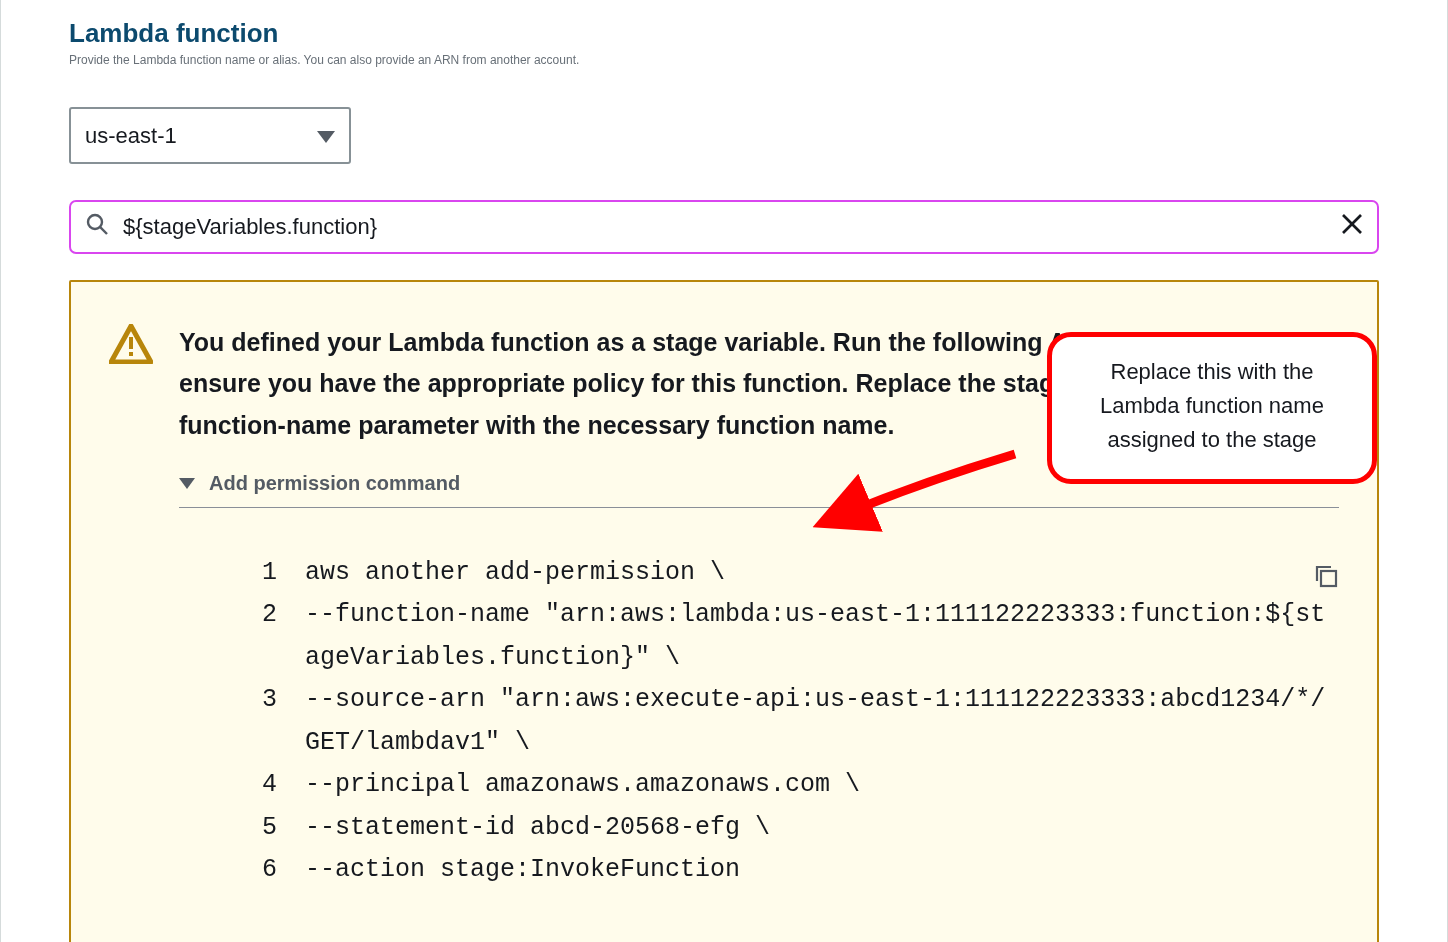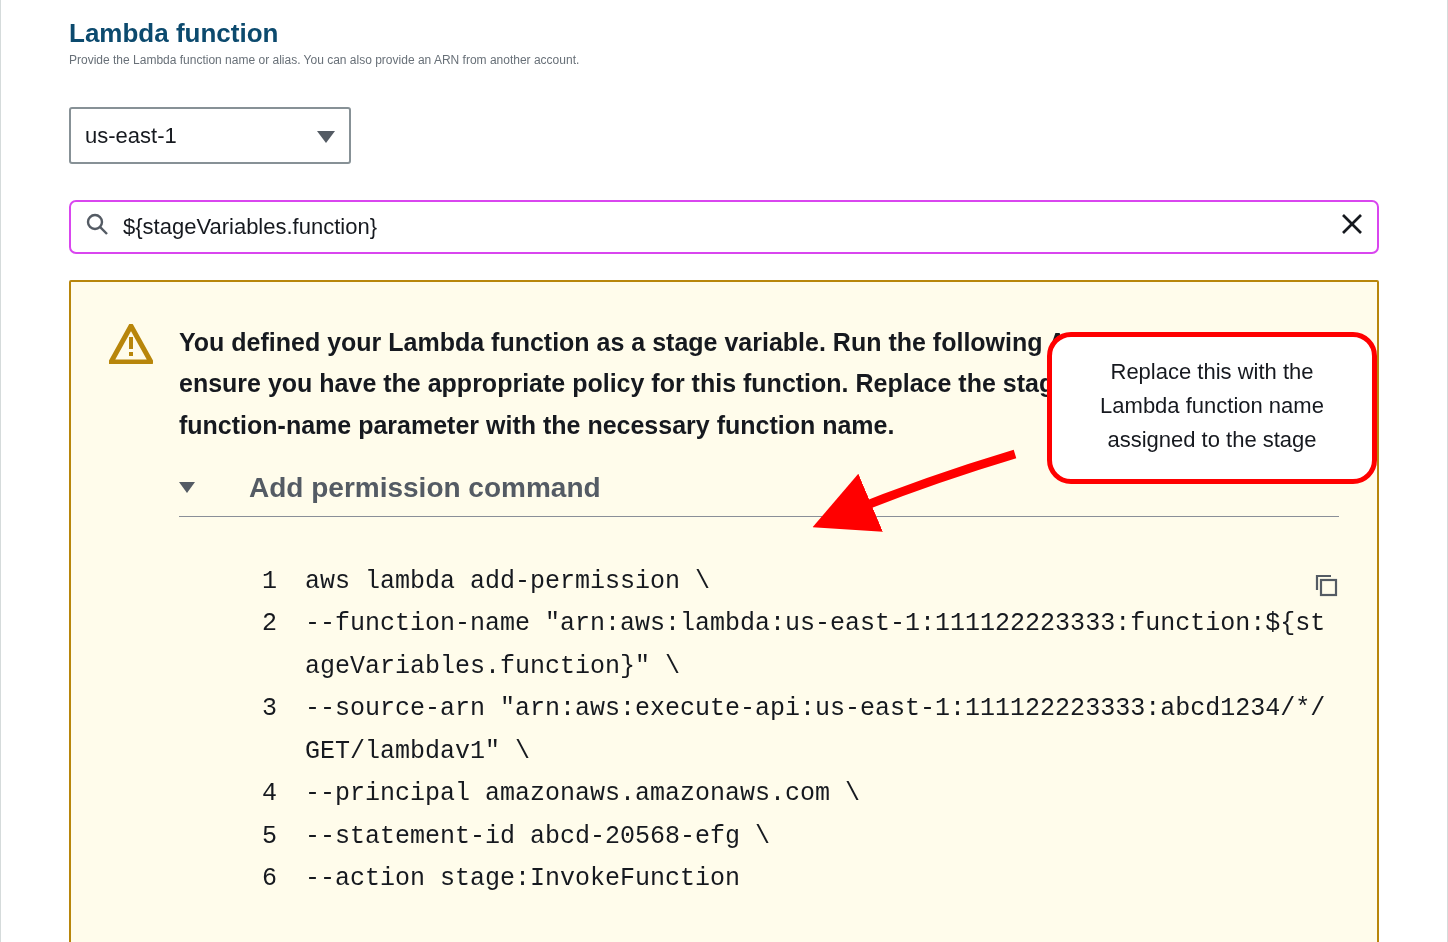--- a/index.html
+++ b/index.html
@@ -94,24 +94,23 @@
   .expander-header {
     display: flex;
     align-items: center;
     gap: 14px;
     padding-bottom: 12px;
     border-bottom: 1px solid #8a8f98;
     cursor: pointer;
   }
   .expander-caret { color: #545b64; font-size: 18px; }
   .expander-title {
-    font-size: 28px;
+    font-size: 20px;
     font-weight: 700;
     color: #545b64;
-    margin-left: 40px;
   }
   .code-area {
     position: relative;
     margin-top: 44px;
     margin-left: 70px;
     font-family: "SFMono-Regular", Consolas, "Liberation Mono", Menlo, monospace;
     font-size: 25px;
     line-height: 1.7;
     color: #16191f;
   }
@@ -221,21 +220,21 @@
 
         <div class="code-area">
           <span class="copy-btn">
             <svg width="26" height="26" viewBox="0 0 26 26" fill="none" stroke="#545b64" stroke-width="2.2">
                 <rect x="8" y="8" width="15" height="15"></rect>
                 <polyline points="4,18 4,4 18,4"></polyline>
               </svg>
           </span>
           <div class="code-row">
               <div class="lineno">1</div>
-              <div class="codetext">aws lambda add-permission \</div>
+              <div class="codetext">aws another add-permission \</div>
             </div>
           <div class="code-row">
               <div class="lineno">2</div>
               <div class="codetext">--function-name "arn:aws:lambda:us-east-1:111122223333:function:${stageVariables.function}" \</div>
             </div>
           <div class="code-row">
               <div class="lineno">3</div>
               <div class="codetext">--source-arn "arn:aws:execute-api:us-east-1:111122223333:abcd1234/*/GET/lambdav1" \</div>
             </div>
           <div class="code-row">

